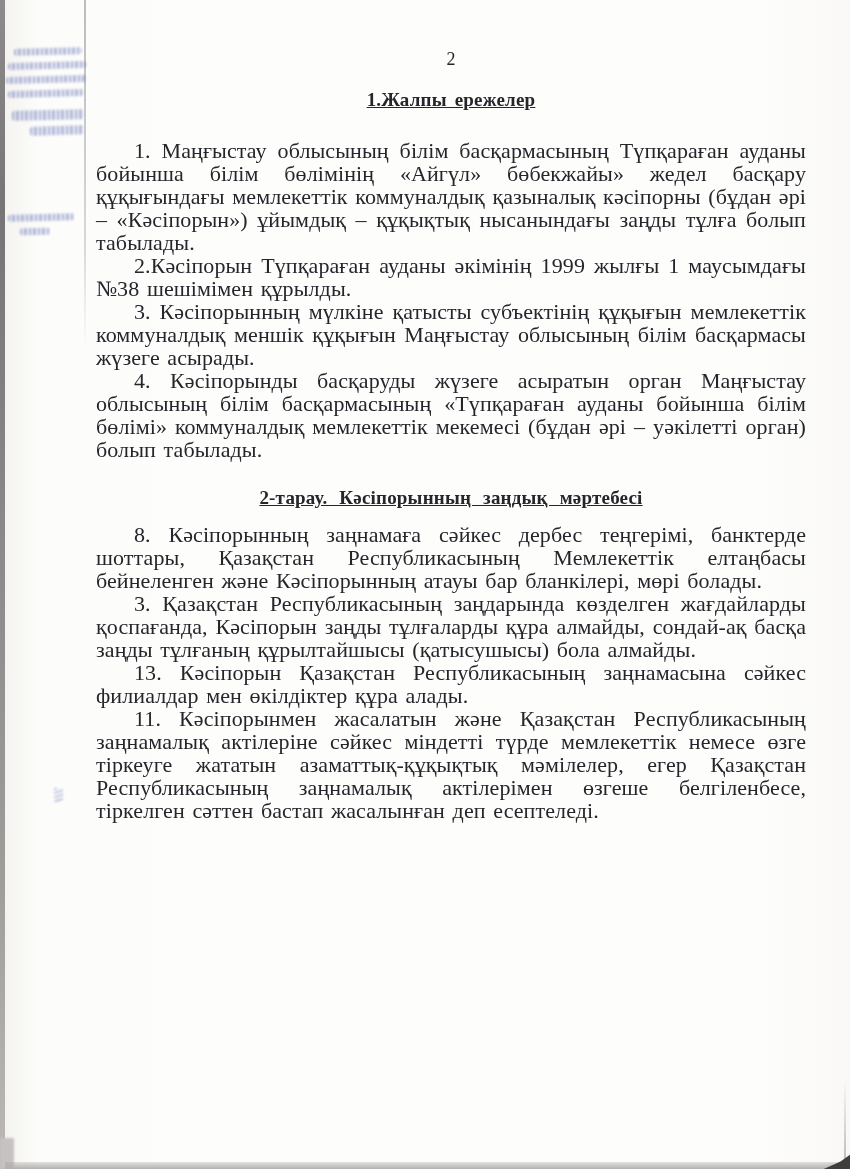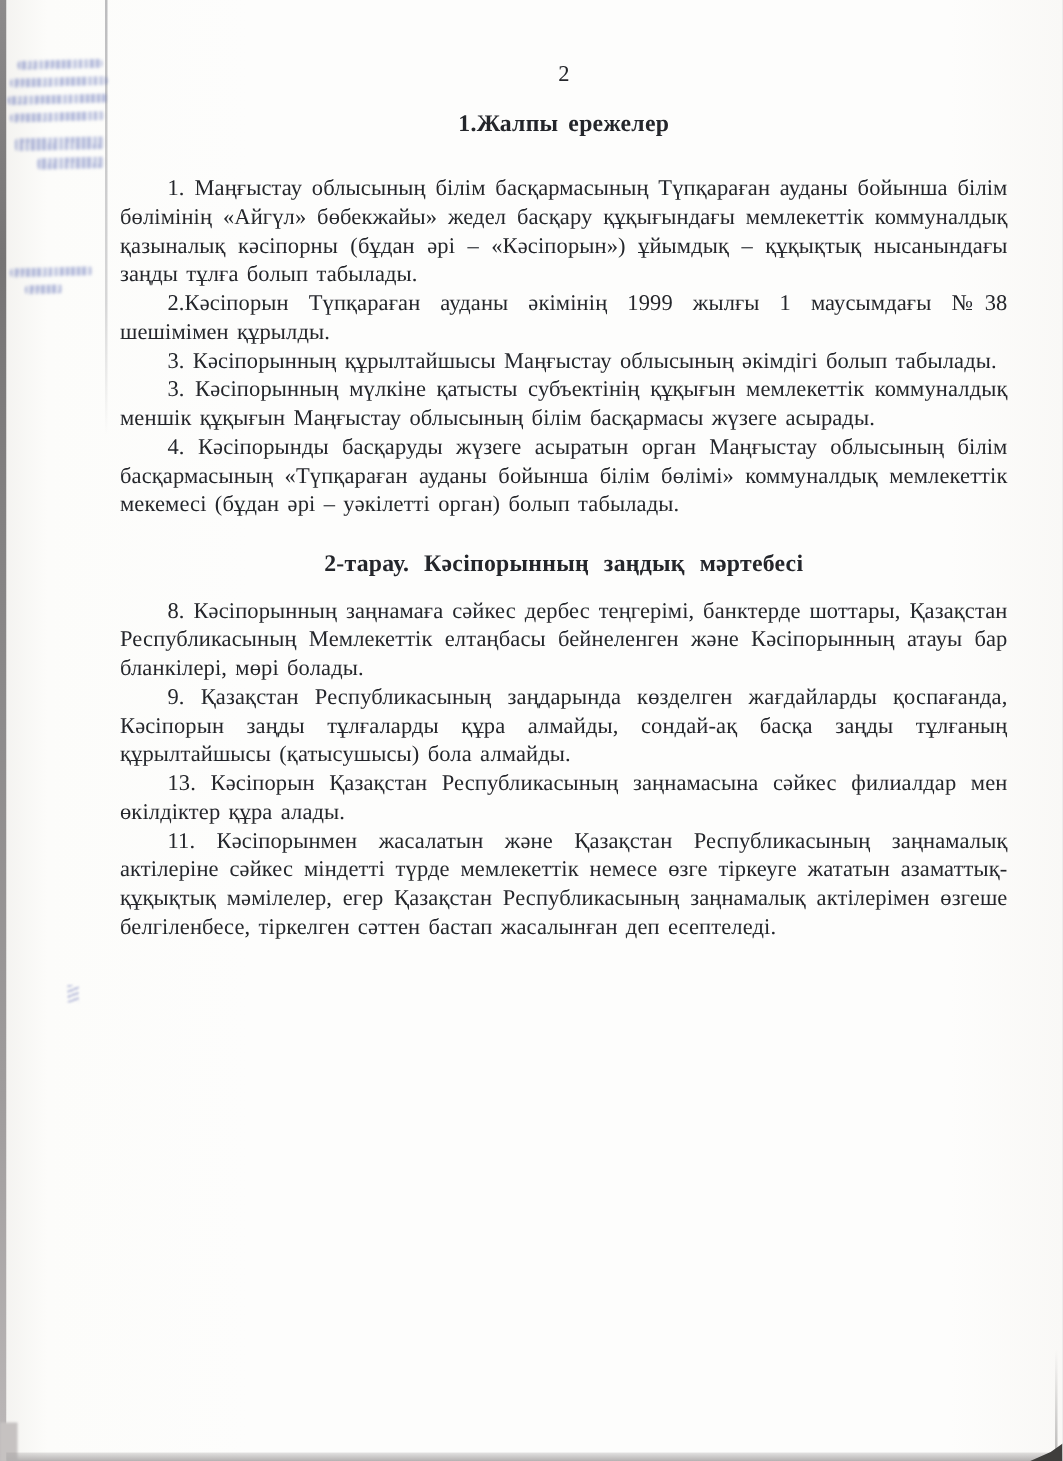--- a/index.html
+++ b/index.html
@@ -78,31 +78,32 @@
     line-height: 23px;
   }
   .section-heading {
     margin: 17px 0 0 0;
     text-align: center;
     font-size: 19px;
     font-weight: bold;
     line-height: 24px;
     word-spacing: 3px;
     letter-spacing: 0.2px;
+    text-decoration: underline;
   }
   .section-heading.second {
     margin-top: 25px;
     margin-bottom: 13px;
     word-spacing: 7px;
   }
   .paragraphs { margin-top: 27px; }
   .paragraphs.second { margin-top: 0; }
   .clause {
     margin: 0;
-    font-size: 18px;
+    font-size: 22px;
     line-height: 23px;
     text-align: justify;
     text-indent: 38px;
     word-spacing: 2px;
     letter-spacing: 0.1px;
   }
 </style>
 </head>
 <body>
 
@@ -131,28 +132,27 @@
 
   <div class="content">
 
     <div class="page-number">2</div>
 
     <h1 class="section-heading">1.Жалпы ережелер</h1>
 
     <div class="paragraphs">
       <p class="clause">1. Маңғыстау облысының білім басқармасының Түпқараған ауданы бойынша білім бөлімінің «Айгүл» бөбекжайы» жедел басқару құқығындағы мемлекеттік коммуналдық қазыналық кәсіпорны (бұдан әрі – «Кәсіпорын») ұйымдық – құқықтық нысанындағы заңды тұлға болып табылады.</p>
       <p class="clause">2.Кәсіпорын Түпқараған ауданы әкімінің 1999 жылғы 1 маусымдағы №38 шешімімен құрылды.</p>
-      <p class="clause">3. Кәсіпорынның құрылтайшысы Маңғыстау облысының әкімдігі болып табылады.</p>
       <p class="clause">3. Кәсіпорынның мүлкіне қатысты субъектінің құқығын мемлекеттік коммуналдық меншік құқығын Маңғыстау облысының білім басқармасы жүзеге асырады.</p>
       <p class="clause">4. Кәсіпорынды басқаруды жүзеге асыратын орган Маңғыстау облысының білім басқармасының «Түпқараған ауданы бойынша білім бөлімі» коммуналдық мемлекеттік мекемесі (бұдан әрі – уәкілетті орган) болып табылады.</p>
     </div>
 
     <h2 class="section-heading second">2-тарау. Кәсіпорынның заңдық мәртебесі</h2>
 
     <div class="paragraphs second">
       <p class="clause">8. Кәсіпорынның  заңнамаға сәйкес дербес теңгерімі, банктерде шоттары, Қазақстан Республикасының Мемлекеттік елтаңбасы бейнеленген және Кәсіпорынның атауы бар бланкілері, мөрі болады.</p>
-      <p class="clause">9. Қазақстан Республикасының заңдарында көзделген жағдайларды қоспағанда, Кәсіпорын заңды тұлғаларды құра алмайды, сондай-ақ басқа заңды тұлғаның құрылтайшысы (қатысушысы) бола алмайды.</p>
+      <p class="clause">3. Қазақстан Республикасының заңдарында көзделген жағдайларды қоспағанда, Кәсіпорын заңды тұлғаларды құра алмайды, сондай-ақ басқа заңды тұлғаның құрылтайшысы (қатысушысы) бола алмайды.</p>
       <p class="clause">13. Кәсіпорын Қазақстан Республикасының заңнамасына сәйкес филиалдар мен өкілдіктер құра алады.</p>
       <p class="clause">11. Кәсіпорынмен жасалатын және Қазақстан Республикасының заңнамалық актілеріне сәйкес міндетті түрде мемлекеттік немесе өзге тіркеуге жататын азаматтық-құқықтық мәмілелер, егер Қазақстан Республикасының заңнамалық актілерімен өзгеше белгіленбесе, тіркелген сәттен бастап жасалынған деп есептеледі.</p>
     </div>
 
   </div>
 </div>
 
 </body></html>

